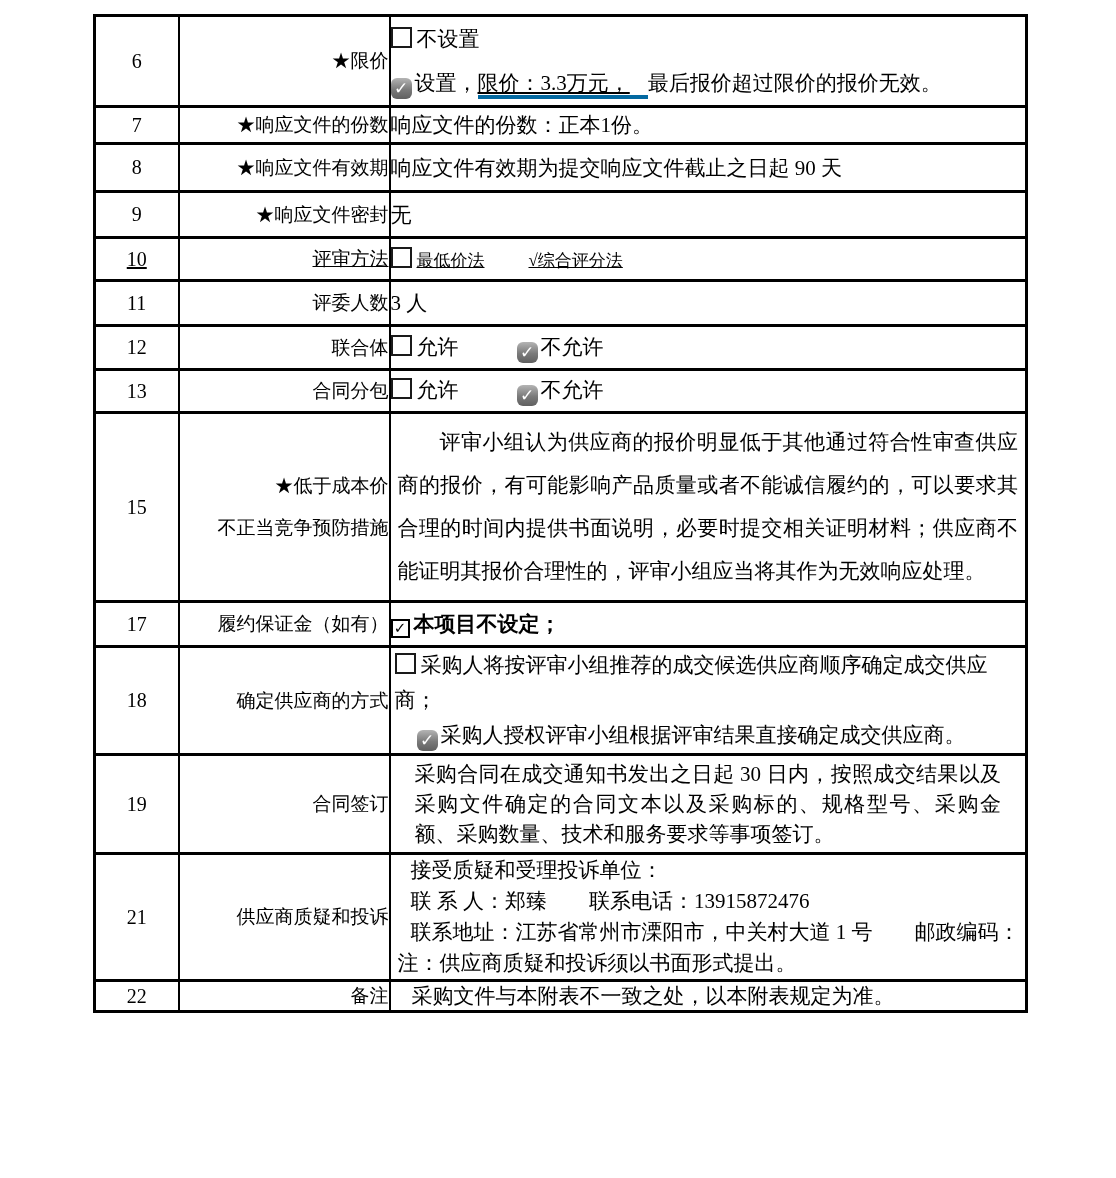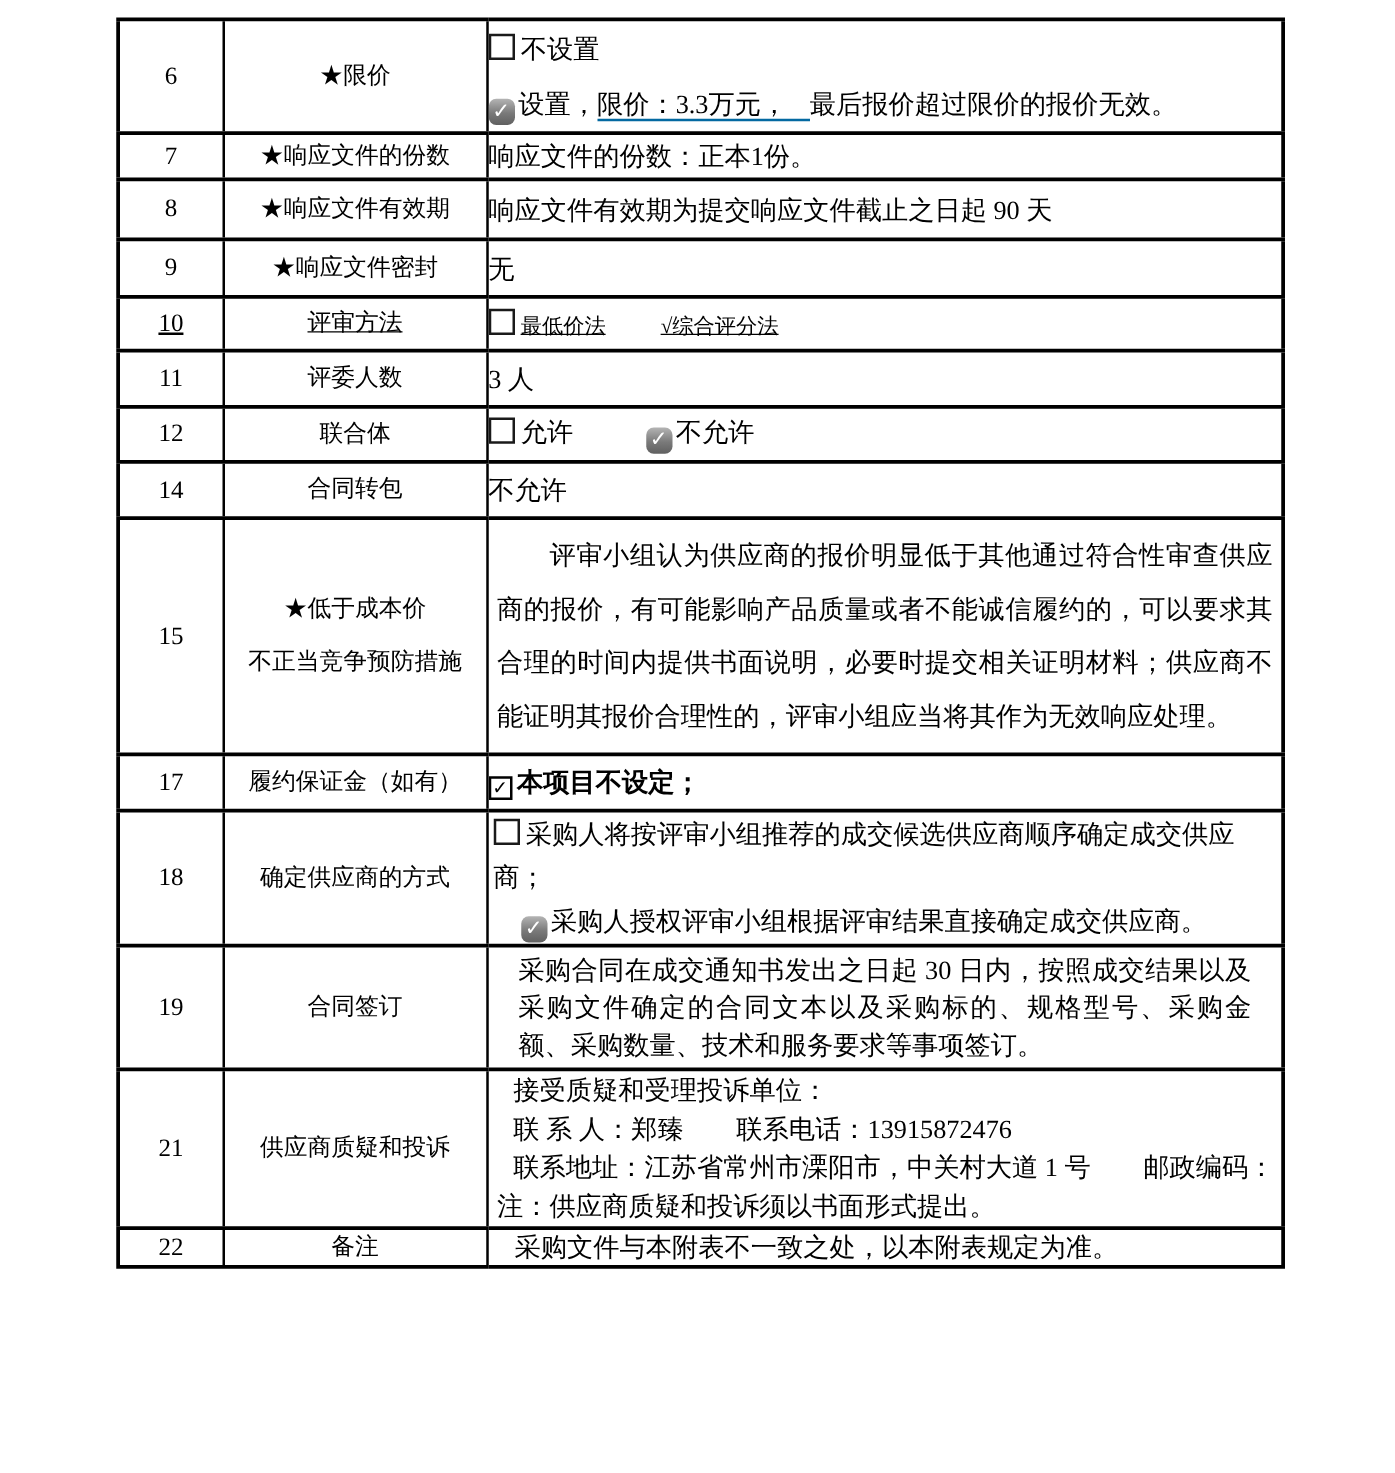--- a/index.html
+++ b/index.html
@@ -20,21 +20,21 @@
     border:2px solid #000;
     border-top-width:3px;
     border-bottom-width:3px;
     padding:0;
     vertical-align:middle;
     overflow:hidden;
   }
   col.w1{width:84px;} col.w2{width:211px;} col.w3{width:637px;}
 
   .c1{text-align:center;font-size:20px;}
-  .c2{text-align:center;font-size:19px;line-height:24px;padding:2px 3px;}
+  .c2{text-align:right;font-size:19px;line-height:24px;padding:2px 3px;}
   .c3{font-size:21px;padding:2px 10px 2px 10px;}
 
   tr.hdr td{height:44px;text-align:center;font-size:19px;}
   tr.r6  td{height:88px;}
   tr.r7  td{height:34px;}
   tr.r8  td{height:45px;}
   tr.r9  td{height:43px;}
   tr.r10 td{height:40px;text-decoration:underline;}
   tr.r11 td{height:42px;}
   tr.r12 td{height:41px;}
@@ -87,22 +87,23 @@
   }
   .cb-black{
     display:inline-block;width:15px;height:15px;
     border:2px solid #000;background:#fff;
     vertical-align:-2px;margin-right:4px;
     text-align:center;line-height:14px;
     color:#000;font-weight:bold;font-size:15px;
     font-family:"DejaVu Sans",sans-serif;
   }
   .ul{
-    border-bottom:2px solid #0369a1;
+    border-bottom:4px solid #0369a1;
     padding-right:18px;
+    text-decoration:underline;
   }
 </style>
 </head>
 <body>
 
 <table class="doc-table">
   <colgroup>
       <col class="w1">
       <col class="w2">
       <col class="w3">
@@ -152,26 +153,28 @@
   </tr>
 
   <tr class="r12">
     <td class="c1">12</td>
     <td class="c2">联合体</td>
     <td class="c3">
       <span><span class="cb-empty"></span><span>允许</span></span><span class="gap3"></span><span><span class="cb-gray">✓</span><span>不允许</span></span>
     </td>
   </tr>
 
-
-  <tr class="r14">
-    <td class="c1">14</td>
-    <td class="c2">合同转包</td>
-    <td class="c3"><span>不允许</span></td>
-  </tr>
+  <tr class="r13">
+    <td class="c1">13</td>
+    <td class="c2">合同分包</td>
+    <td class="c3">
+      <span><span class="cb-empty"></span><span>允许</span></span><span class="gap3"></span><span><span class="cb-gray">✓</span><span>不允许</span></span>
+    </td>
+  </tr>
+
 
   <tr class="r15">
     <td class="c1">15</td>
     <td class="c2">
       <span class="name-line">★低于成本价</span>
       <span class="name-line">不正当竞争预防措施</span>
     </td>
     <td class="c3"><span>评审小组认为供应商的报价明显低于其他通过符合性审查供应商的报价，有可能影响产品质量或者不能诚信履约的，可以要求其合理的时间内提供书面说明，必要时提交相关证明材料；供应商不能证明其报价合理性的，评审小组应当将其作为无效响应处理。</span></td>
   </tr>
 

